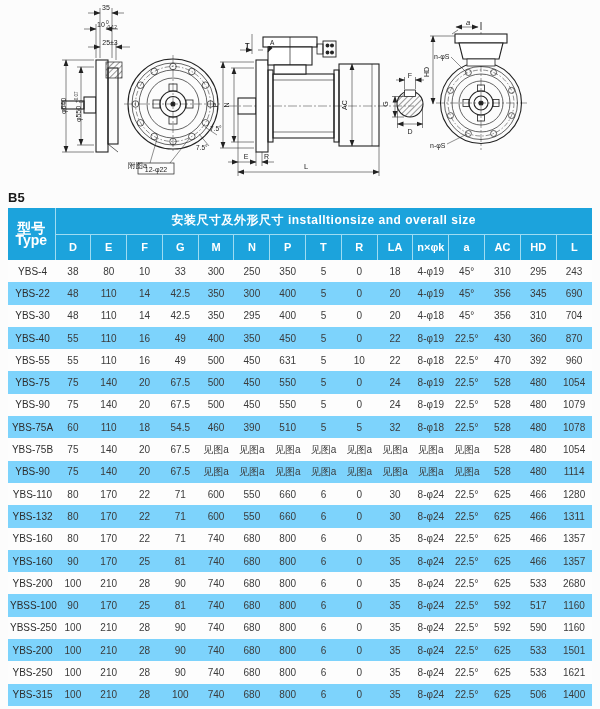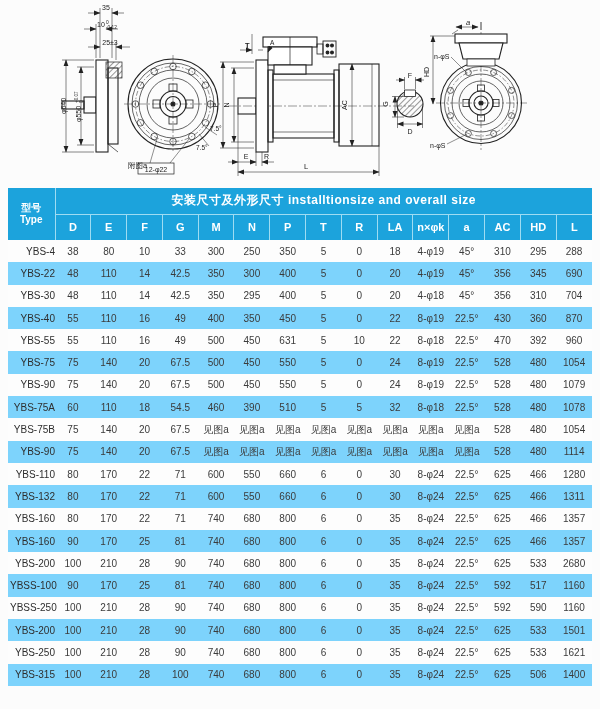--- a/index.html
+++ b/index.html
@@ -9,28 +9,28 @@
     font-family:"Liberation Sans", sans-serif; overflow:hidden;
   }
   .drawings { display:block; background:#fcfcfc; }
   .b5-label { font-size:13px; font-weight:bold; color:#1a1a1a; margin:2px 0 3px 8px; }
   table.dim-table {
     table-layout:fixed; border-collapse:collapse; width:584px; margin:0 8px;
   }
   col.c-type { width:47px; }
   .dim-table th { font-weight:bold; color:#ffffff; background:#1ca3dc; }
   .th-title { font-size:12px; height:26px; border-bottom:1px solid #9fdcf2; font-weight:bold; letter-spacing:0.5px; }
-  .th-type { font-size:10px; line-height:12px; border-right:1px solid #9fdcf2; font-weight:bold; }
+  .th-type { font-size:14px; line-height:12px; border-right:1px solid #9fdcf2; font-weight:bold; }
   tr.col-row th { font-size:11px; height:26px; border-left:1px solid #9fdcf2; font-weight:bold; }
   tr.col-row th:first-child { border-left:none; }
   .dim-table td {
     font-size:10px; color:#3b3b3b; text-align:center; height:22.3px;
     white-space:nowrap; overflow:visible; padding:0;
   }
-  .dim-table td.type-cell { text-align:right; padding-left:2px; color:#2e2e2e; }
+  .dim-table td.type-cell { text-align:center; padding-left:2px; color:#2e2e2e; }
   .dim-table tbody tr.alt { background:#7dd3fc; }
   .dim-table tbody tr { background:#fdfdfd; }
   svg text { fill:#222; font-family:"Liberation Sans", sans-serif; }
 </style>
 </head>
 <body>
 
 <div class="page">
 
   <svg class="drawings" width="600" height="188" viewBox="0 0 600 188">
@@ -291,20 +291,21 @@
     </g>
     <text x="410" y="134" font-size="7" text-anchor="middle">D</text>
     <g transform="rotate(-90 427 72)">
       <text x="427" y="74" font-size="7" text-anchor="middle">HD</text>
     </g>
     <text x="468" y="25" font-size="7.5" font-style="italic" text-anchor="middle">a</text>
     <text x="434" y="59" font-size="7" text-anchor="start">n-φS</text>
     <text x="430" y="148" font-size="7" text-anchor="start">n-φS</text>
   </svg>
 
+  <div class="b5-label">B5</div>
 
   <table class="dim-table">
     <colgroup>
       <col class="c-type">
       <col>
         <col>
         <col>
         <col>
         <col>
         <col>
@@ -354,21 +355,21 @@
           <td>300</td>
           <td>250</td>
           <td>350</td>
           <td>5</td>
           <td>0</td>
           <td>18</td>
           <td>4-φ19</td>
           <td>45°</td>
           <td>310</td>
           <td>295</td>
-          <td>288</td>
+          <td>243</td>
         </tr>
         <tr class="alt">
           <td class="type-cell">YBS-22</td>
           <td>48</td>
           <td>110</td>
           <td>14</td>
           <td>42.5</td>
           <td>350</td>
           <td>300</td>
           <td>400</td>

